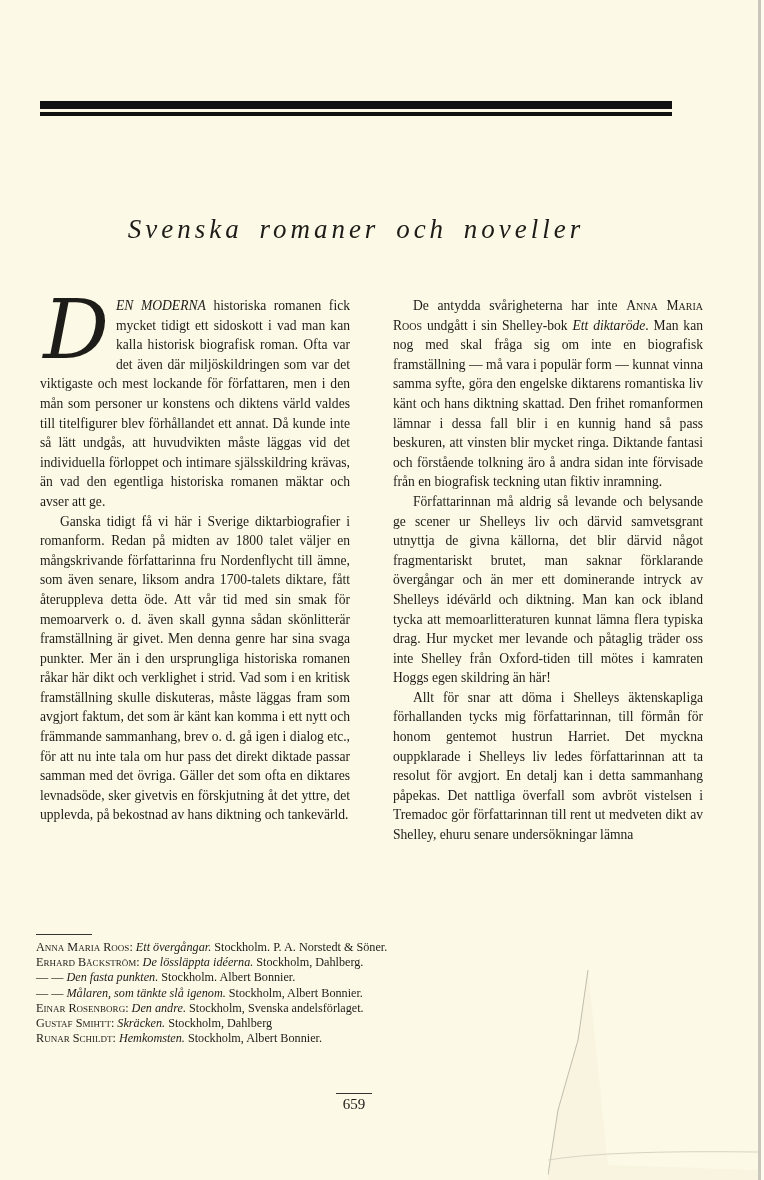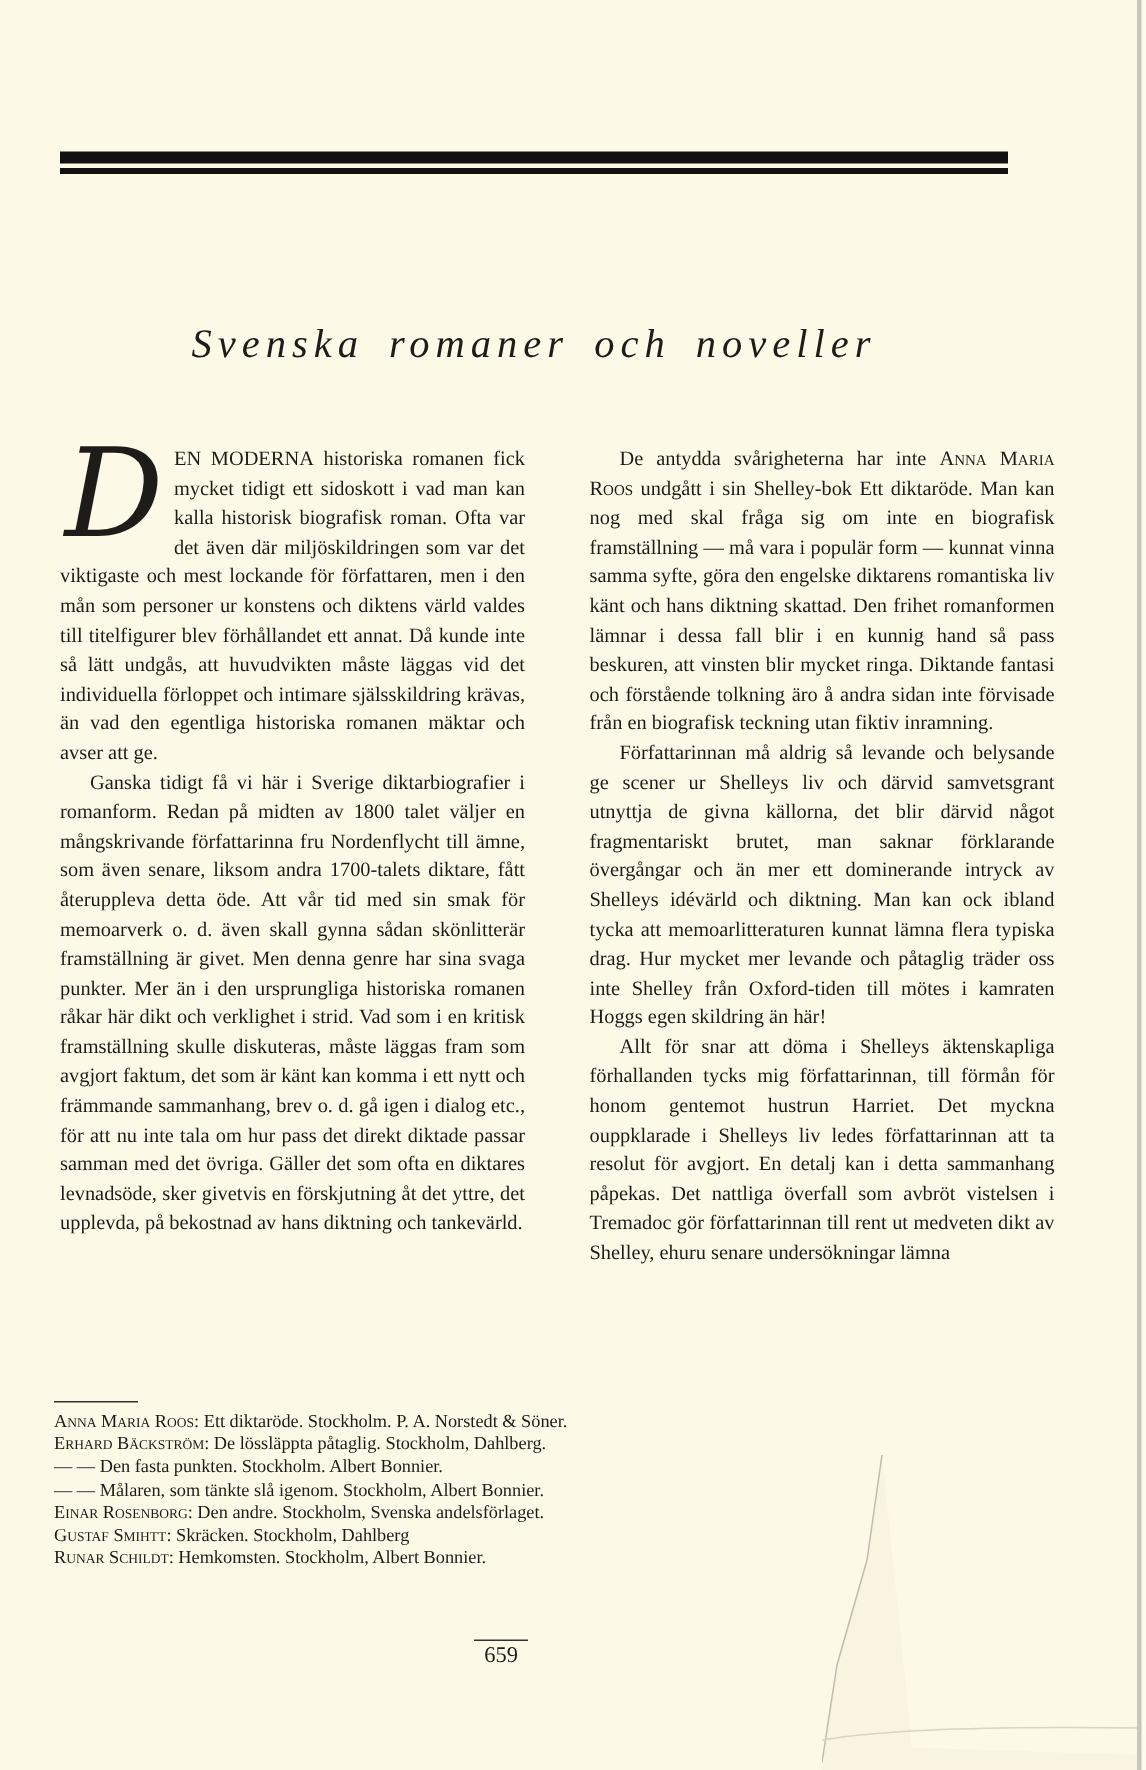--- a/index.html
+++ b/index.html
@@ -37,31 +37,31 @@
     .col-left { left: 40px; }
     .col-right { left: 393px; }
     .col p { margin: 0; text-indent: 20px; }
     .col p.first { text-indent: 0; }
     .dropcap {
       float: left; font-style: italic; font-size: 82px; line-height: 72px;
       width: 72px; height: 78px; margin: -2px 4px 0 0; text-align: center;
       font-family: "DejaVu Serif", serif; font-weight: normal;
     }
     .sc { font-variant: small-caps; }
-    .it { }
+    .it { font-style: italic; }
     .fn-rule {
       position: absolute; left: 36px; top: 934px; width: 56px; height: 1px; background: #333;
     }
     .biblio {
       position: absolute; left: 36px; top: 940px; width: 520px;
       font-size: 12.2px; line-height: 15.2px;
     }
     .biblio div { white-space: nowrap; }
     .page-number {
-      position: absolute; left: 316px; top: 1093px; width: 36px; text-align: center;
+      position: absolute; left: 336px; top: 1093px; width: 36px; text-align: center;
       font-size: 15px; border-top: 1px solid #333; padding-top: 2px;
     }
     .tear {
       position: absolute; left: 548px; top: 960px; width: 210px; height: 220px;
       pointer-events: none;
     }
   </style>
 </head>
 <body>
 
@@ -81,22 +81,22 @@
 
   <div class="col col-right">
     <p><span>De antydda svårigheterna har inte </span><span class="sc">Anna Maria Roos</span><span> undgått i sin Shelley-bok </span><span class="it">Ett diktaröde</span><span>. Man kan nog med skal fråga sig om inte en biografisk framställning — må vara i populär form — kunnat vinna samma syfte, göra den engelske diktarens romantiska liv känt och hans diktning skattad. Den frihet romanformen lämnar i dessa fall blir i en kunnig hand så pass beskuren, att vinsten blir mycket ringa. Diktande fantasi och förstående tolkning äro å andra sidan inte förvisade från en biografisk teckning utan fiktiv inramning.</span></p>
     <p>Författarinnan må aldrig så levande och belysande ge scener ur Shelleys liv och därvid samvetsgrant utnyttja de givna källorna, det blir därvid något fragmentariskt brutet, man saknar förklarande övergångar och än mer ett dominerande intryck av Shelleys idévärld och diktning. Man kan ock ibland tycka att memoarlitteraturen kunnat lämna flera typiska drag. Hur mycket mer levande och påtaglig träder oss inte Shelley från Oxford-tiden till mötes i kamraten Hoggs egen skildring än här!</p>
     <p>Allt för snar att döma i Shelleys äktenskapliga förhallanden tycks mig författarinnan, till förmån för honom gentemot hustrun Harriet. Det myckna ouppklarade i Shelleys liv ledes författarinnan att ta resolut för avgjort. En detalj kan i detta sammanhang påpekas. Det nattliga överfall som avbröt vistelsen i Tremadoc gör författarinnan till rent ut medveten dikt av Shelley, ehuru senare undersökningar lämna</p>
   </div>
 
   <div class="fn-rule"></div>
 
   <div class="biblio">
-    <div><span class="sc">Anna Maria Roos</span>: <span class="it">Ett diktaröde.</span> <span>Stockholm. P. A. Norstedt &amp; Söner.</span></div>
-    <div><span class="sc">Erhard Bäckström</span>: <span class="it">De lössläppta påtaglig.</span> <span>Stockholm, Dahlberg.</span></div>
+    <div><span class="sc">Anna Maria Roos</span>: <span class="it">Ett övergångar.</span> <span>Stockholm. P. A. Norstedt &amp; Söner.</span></div>
+    <div><span class="sc">Erhard Bäckström</span>: <span class="it">De lössläppta idéerna.</span> <span>Stockholm, Dahlberg.</span></div>
     <div><span>— —</span> <span class="it">Den fasta punkten.</span> <span>Stockholm. Albert Bonnier.</span></div>
     <div><span>— —</span> <span class="it">Målaren, som tänkte slå igenom.</span> <span>Stockholm, Albert Bonnier.</span></div>
     <div><span class="sc">Einar Rosenborg</span>: <span class="it">Den andre.</span> <span>Stockholm, Svenska andelsförlaget.</span></div>
     <div><span class="sc">Gustaf Smihtt</span>: <span class="it">Skräcken.</span> <span>Stockholm, Dahlberg</span></div>
     <div><span class="sc">Runar Schildt</span>: <span class="it">Hemkomsten.</span> <span>Stockholm, Albert Bonnier.</span></div>
   </div>
 
   <div class="page-number">659</div>
 
   <svg class="tear" viewBox="0 0 210 220">

